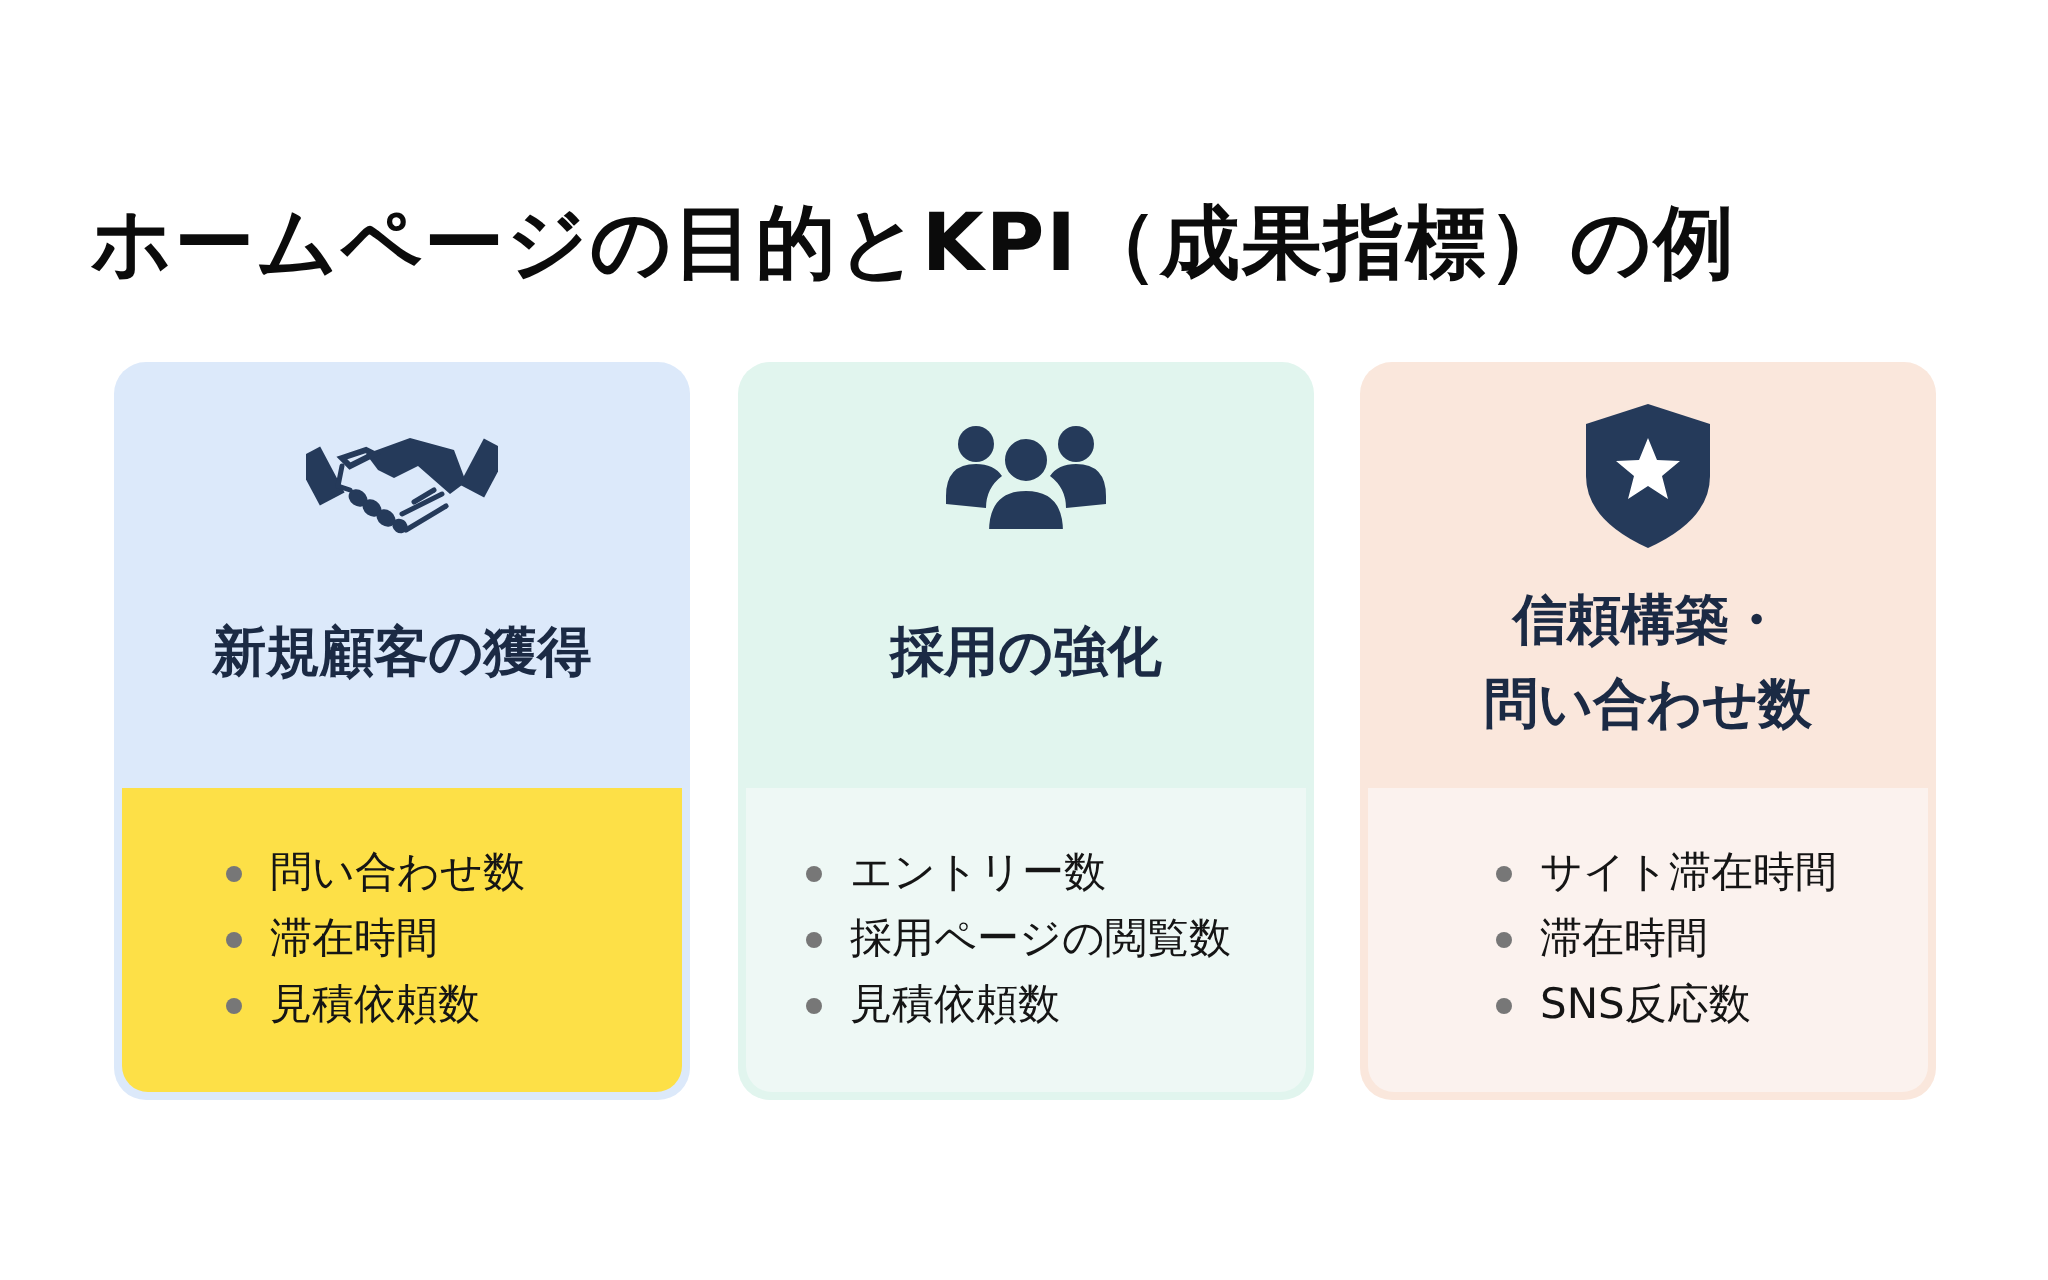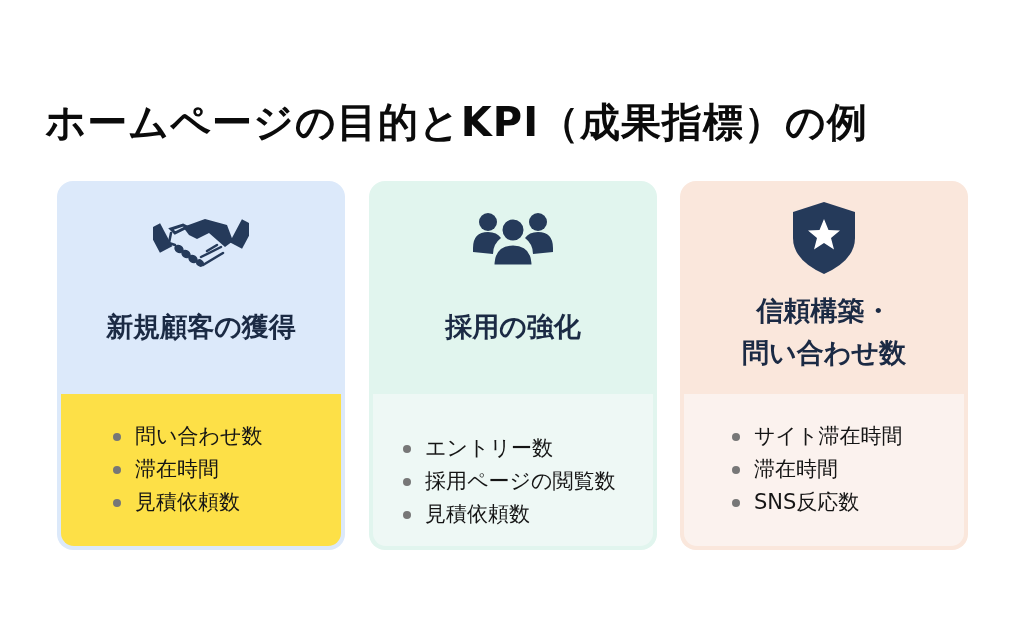--- a/index.html
+++ b/index.html
@@ -93,21 +93,21 @@
           <circle cx="65" cy="14" r="9"></circle>
           <path d="M80 40 Q80 24 65 24 Q56 24 52 30 Q60 36 60 46 L80 44 Z"></path>
         </g>
         <circle cx="40" cy="22" r="12" fill="#253a5a" stroke="#e1f5ee" stroke-width="3"></circle>
         <path d="M20 58 Q20 36 40 36 Q60 36 60 58 Z" fill="#253a5a" stroke="#e1f5ee" stroke-width="3"></path>
       </svg>
     </div>
     <div class="heading" style="top:126px;">採用の強化</div>
   </div>
   <div class="lower">
-    <ul style="left:30px;margin-top:12px;">
+    <ul style="left:30px;">
       <li>
           <span class="dot"></span>
           <span>エントリー数</span>
         </li>
       <li>
           <span class="dot"></span>
           <span>採用ページの閲覧数</span>
         </li>
       <li>
           <span class="dot"></span>
@@ -122,21 +122,21 @@
     <div class="icon-wrap" style="top:20px;height:74px;">
       <svg width="62" height="72" viewBox="0 0 62 72">
         <path d="M31 0 L62 10 L62 36 Q62 58 31 72 Q0 58 0 36 L0 10 Z" fill="#253a5a"></path>
         <path d="M31 17 L35.5 28 L47 28.5 L38 36 L41 47.5 L31 41 L21 47.5 L24 36 L15 28.5 L26.5 28 Z" fill="#ffffff"></path>
       </svg>
     </div>
     <div class="heading" style="top:110px;">信頼構築・</div>
     <div class="heading" style="top:152px;">問い合わせ数</div>
   </div>
   <div class="lower">
-    <ul style="left:48px;">
+    <ul style="left:64px;">
       <li>
           <span class="dot"></span>
           <span>サイト滞在時間</span>
         </li>
       <li>
           <span class="dot"></span>
           <span>滞在時間</span>
         </li>
       <li>
           <span class="dot"></span>

